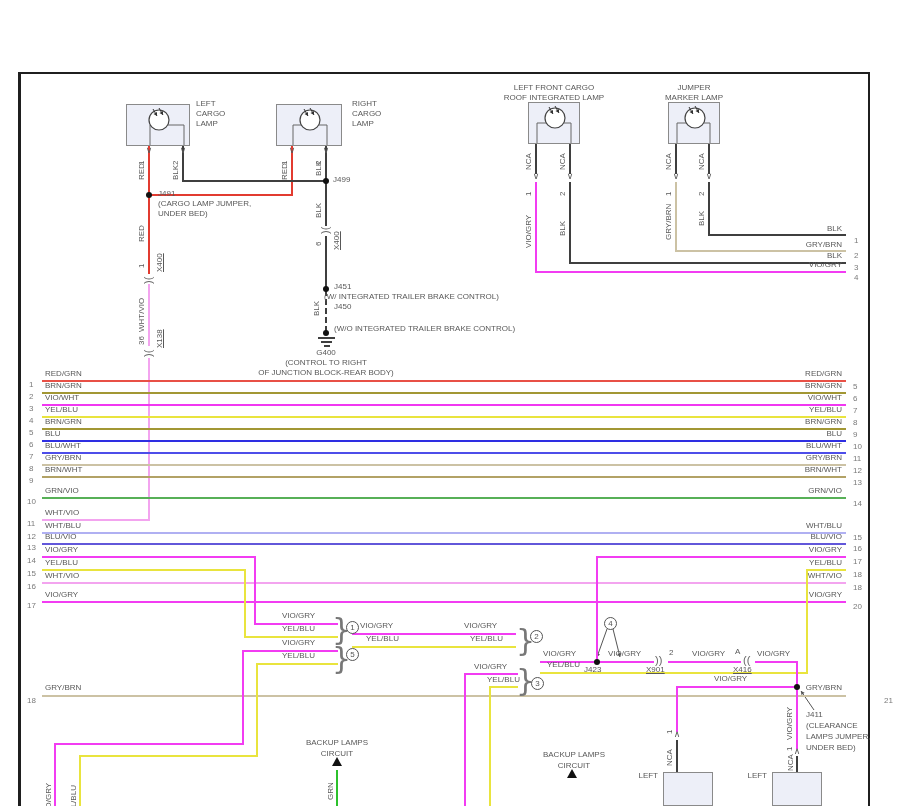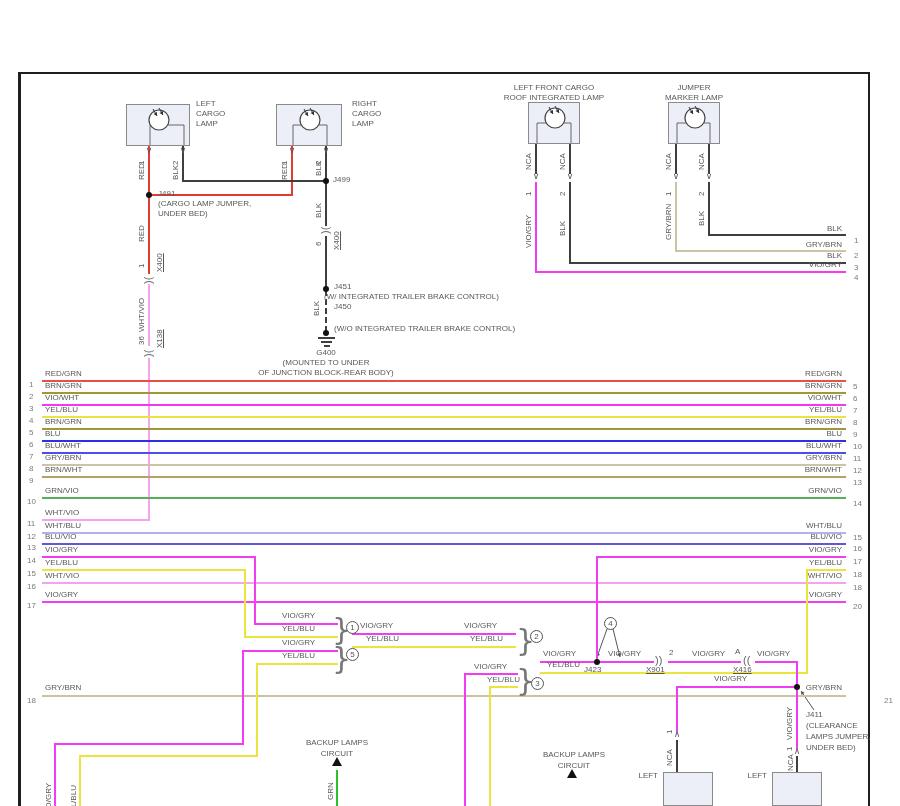--- a/index.html
+++ b/index.html
@@ -178,21 +178,21 @@
       <div class="lbl" style="left: 315px; top: 218px; transform-origin: 0px 0px; transform: rotate(-90deg);">BLK</div>
       <div class="lbl" style="left: 319px; top: 234px; font-size: 11px; color: rgb(102, 102, 102); transform-origin: 0px 0px; transform: rotate(-90deg);">)(</div>
       <div class="lbl" style="left: 315px; top: 246px; transform-origin: 0px 0px; transform: rotate(-90deg);">6</div>
       <div class="lbl" style="left: 333px; top: 250px; text-decoration: underline; transform-origin: 0px 0px; transform: rotate(-90deg);">X400</div>
       <div class="lbl" style="left: 334px; top: 283px;">J451</div>
       <div class="lbl" style="left: 324px; top: 293px;">(W/ INTEGRATED TRAILER BRAKE CONTROL)</div>
       <div class="lbl" style="left: 334px; top: 303px;">J450</div>
       <div class="lbl" style="left: 334px; top: 313px; margin-top: 12px;">(W/O INTEGRATED TRAILER BRAKE CONTROL)</div>
       <div class="lbl" style="left: 313px; top: 316px; transform-origin: 0px 0px; transform: rotate(-90deg);">BLK</div>
       <div class="lbl" style="left: 326px; top: 349px; transform: translateX(-50%);">G400</div>
-      <div class="lbl" style="left: 326px; top: 359px; transform: translateX(-50%);">(MOUNTED TO UNDER</div>
+      <div class="lbl" style="left: 326px; top: 359px; transform: translateX(-50%);">(CONTROL TO RIGHT</div>
       <div class="lbl" style="left: 326px; top: 369px; transform: translateX(-50%);">OF JUNCTION BLOCK-REAR BODY)</div>
       <div class="lbl" style="left: 554px; top: 84px; transform: translateX(-50%);">LEFT FRONT CARGO</div>
       <div class="lbl" style="left: 554px; top: 94px; transform: translateX(-50%);">ROOF INTEGRATED LAMP</div>
       <div class="lbl" style="left: 694px; top: 84px; transform: translateX(-50%);">JUMPER</div>
       <div class="lbl" style="left: 694px; top: 94px; transform: translateX(-50%);">MARKER LAMP</div>
       <div class="lbl" style="left: 525px; top: 170px; transform-origin: 0px 0px; transform: rotate(-90deg);">NCA</div>
       <div class="lbl" style="left: 559px; top: 170px; transform-origin: 0px 0px; transform: rotate(-90deg);">NCA</div>
       <div class="lbl" style="left: 665px; top: 170px; transform-origin: 0px 0px; transform: rotate(-90deg);">NCA</div>
       <div class="lbl" style="left: 698px; top: 170px; transform-origin: 0px 0px; transform: rotate(-90deg);">NCA</div>
       <div class="lbl" style="left: 536px; top: 172px; font-size: 9px; transform: translateX(-50%);">∨</div>

